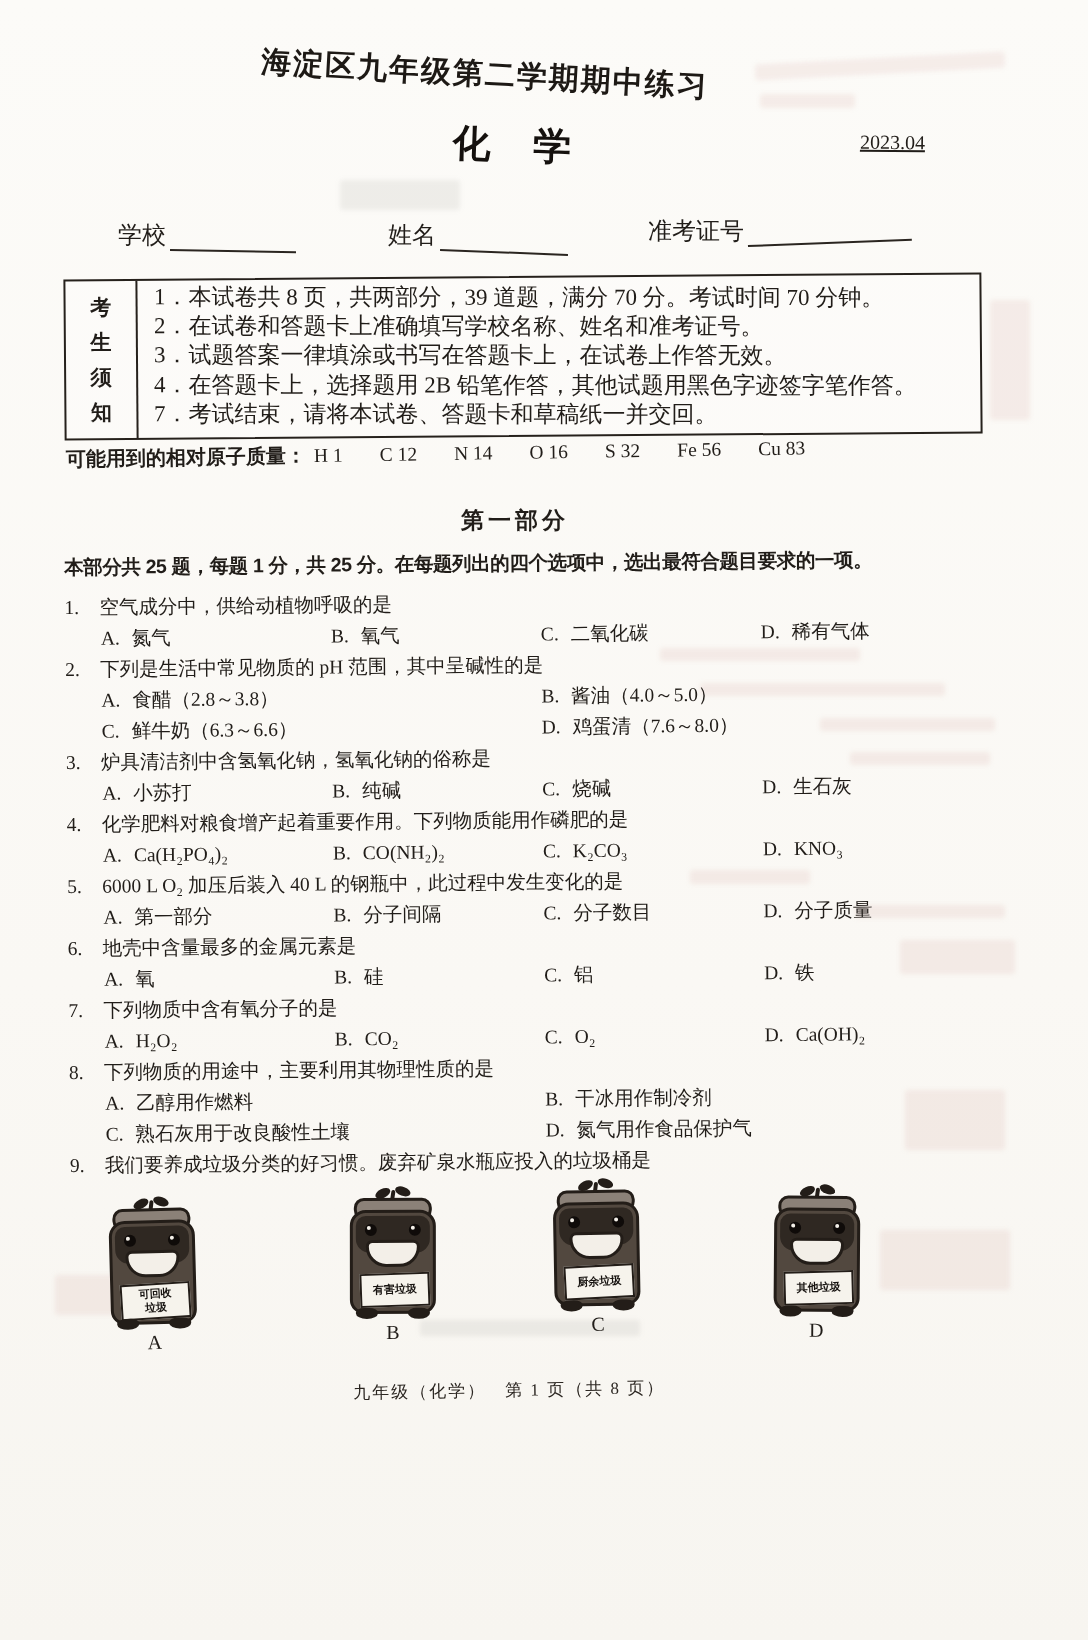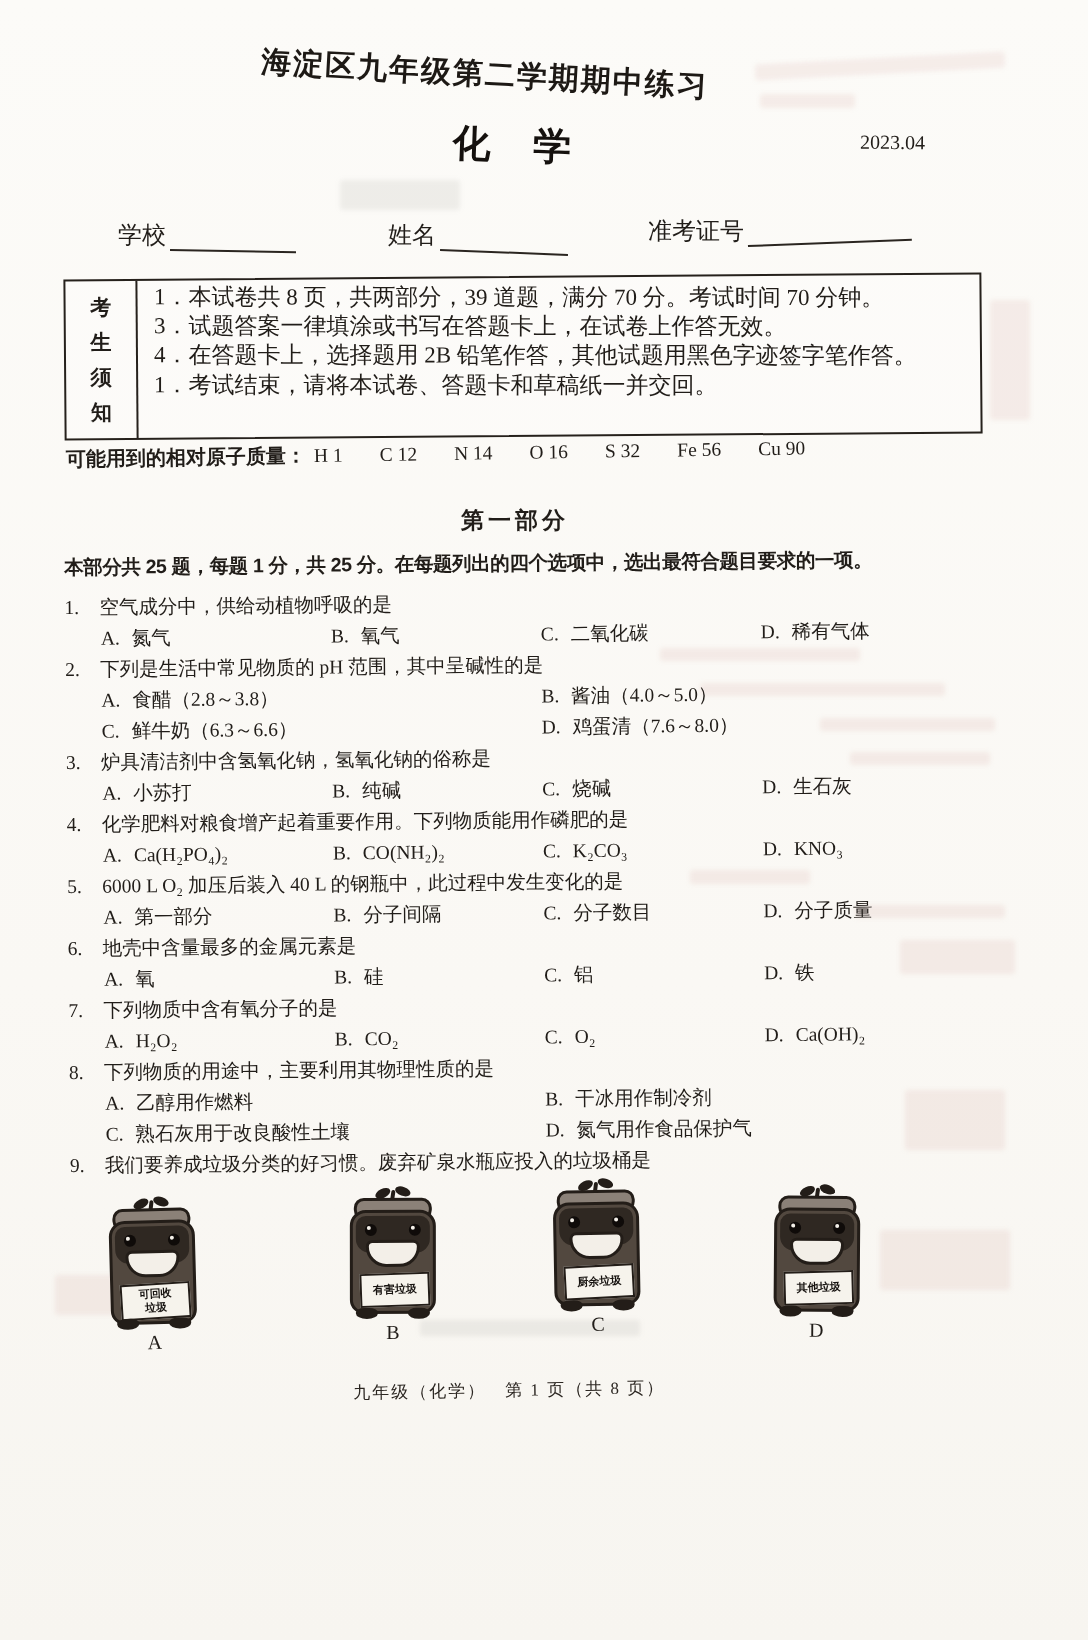--- a/index.html
+++ b/index.html
@@ -16,21 +16,21 @@
   .title{
     position:absolute;top:54px;left:225px;width:520px;text-align:center;
     font-family:"Liberation Sans","DejaVu Sans",sans-serif;font-weight:bold;
     font-size:30px;letter-spacing:2px;transform:rotate(3.2deg);color:#1d1915;
   }
   .subject{
     position:absolute;top:120px;left:370px;width:300px;text-align:center;
     font-family:"Liberation Sans","DejaVu Sans",sans-serif;font-weight:bold;
     font-size:38px;letter-spacing:16px;transform:rotate(2deg);color:#15110e;
   }
-  .date{position:absolute;top:131px;left:860px;font-size:20px;transform:rotate(0.6deg);}
+  .date{position:absolute;top:131px;left:860px;font-size:20px;transform:rotate(0.6deg);text-decoration:underline;}
   .fields{position:absolute;top:219px;left:0;width:100%;height:40px;font-size:24px;}
   .field{position:absolute;white-space:nowrap;}
   .f1{left:118px;top:0;}
   .f2{left:388px;top:0;}
   .f3{left:648px;top:-4px;}
   .uline{display:inline-block;height:1.05em;border-bottom:2px solid #2a2520;vertical-align:bottom;margin-left:4px;}
   .u1{width:126px;transform:rotate(1deg);transform-origin:left bottom;}
   .u2{width:128px;transform:rotate(2.2deg);transform-origin:left bottom;}
   .u3{width:164px;transform:rotate(-2.2deg);transform-origin:left bottom;}
   
@@ -133,36 +133,37 @@
     <span class="field f2"><span>姓名</span><span class="uline u2"></span></span>
     <span class="field f3"><span>准考证号</span><span class="uline u3"></span></span>
   </div>
 
   <div class="notice">
     <div class="notice-side">
       <span class="notice-side-inner">考生须知</span>
     </div>
     <div class="notice-list">
         <div class="notice-item">1．本试卷共 8 页，共两部分，39 道题，满分 70 分。考试时间 70 分钟。</div>
+        <div class="notice-item">2．在试卷和答题卡上准确填写学校名称、姓名和准考证号。</div>
         <div class="notice-item">3．试题答案一律填涂或书写在答题卡上，在试卷上作答无效。</div>
         <div class="notice-item">4．在答题卡上，选择题用 2B 铅笔作答，其他试题用黑色字迹签字笔作答。</div>
-        <div class="notice-item">1．考试结束，请将本试卷、答题卡和草稿纸一并交回。</div>
+        <div class="notice-item">7．考试结束，请将本试卷、答题卡和草稿纸一并交回。</div>
       </div>
   </div>
 
   <div class="am-row">
     <span class="am-label">可能用到的相对原子质量：</span>
     <span class="am-values">
         <span class="am-val">H 1</span>
         <span class="am-val">C 12</span>
         <span class="am-val">N 14</span>
         <span class="am-val">O 16</span>
         <span class="am-val">S 32</span>
         <span class="am-val">Fe 56</span>
-        <span class="am-val">Cu 90</span>
+        <span class="am-val">Cu 83</span>
       </span>
   </div>
 
   <div class="part-heading">第一部分</div>
 
   <div class="main">
     <div class="intro">本部分共 25 题，每题 1 分，共 25 分。在每题列出的四个选项中，选出最符合题目要求的一项。</div>
     <div class="questions">
         <div class="question">
           <div class="q-head"><span class="q-num">1.</span><span class="q-text">空气成分中，供给动植物呼吸的是</span></div>

